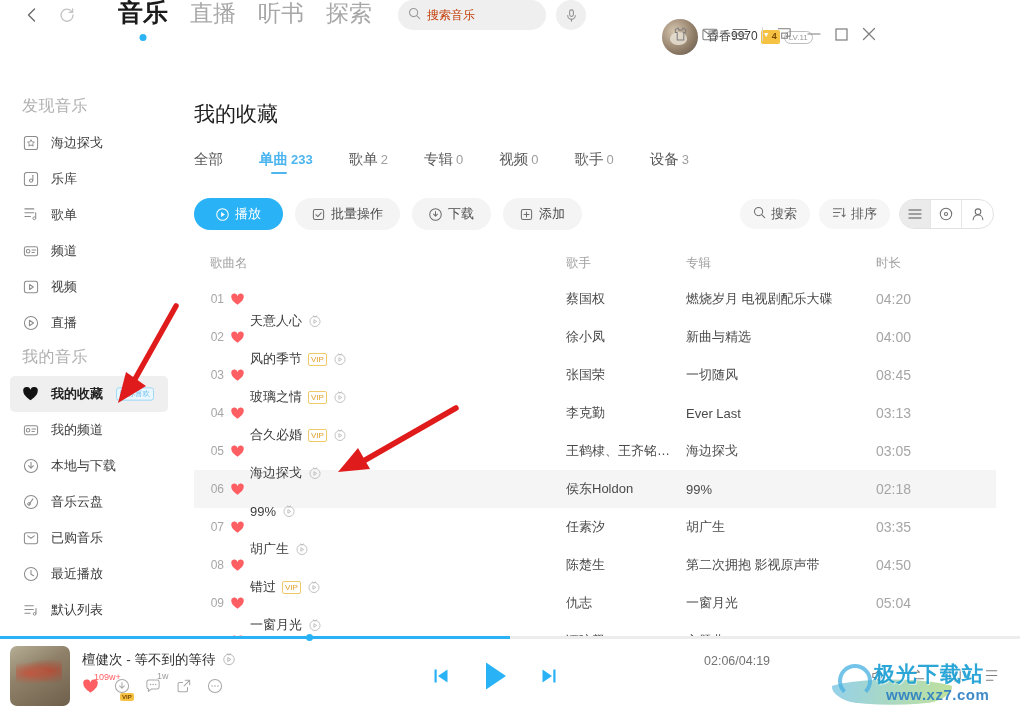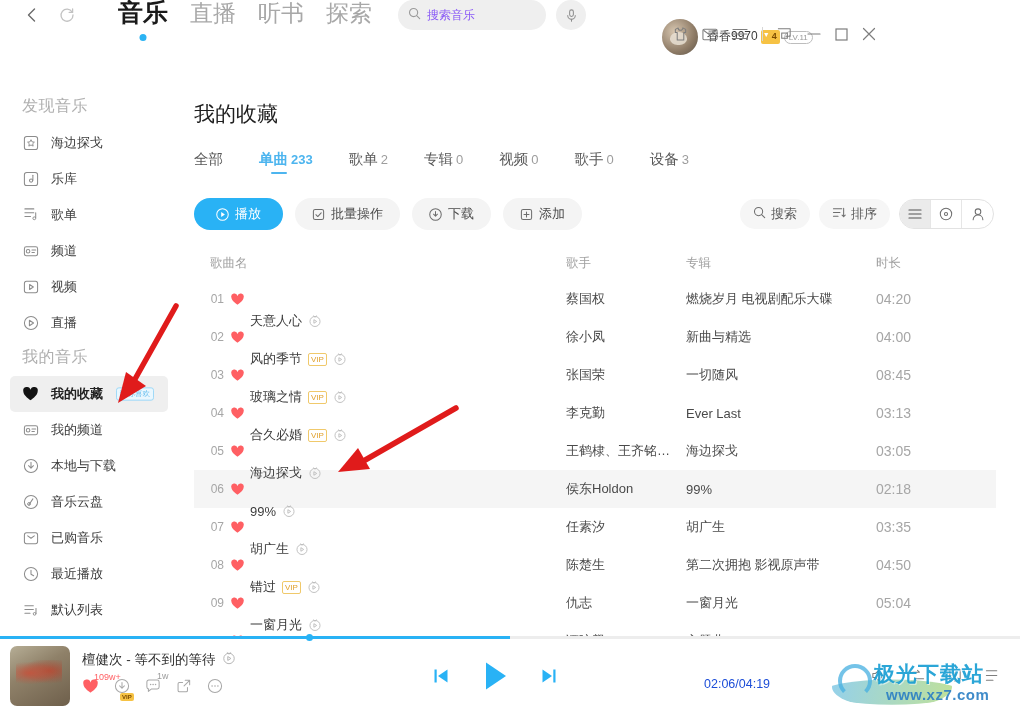--- a/index.html
+++ b/index.html
@@ -37,21 +37,21 @@
     position: absolute; left: 50%; transform: translateX(-50%);
     bottom: -12px; width: 7px; height: 7px; border-radius: 50%;
     background: #2bb3f3;
   }
   .searchwrap { display: flex; align-items: center; margin-left: 26px; gap: 10px; }
   .searchbox {
     width: 148px; height: 30px; border-radius: 15px; background: #efefef;
     display: flex; align-items: center; padding: 0 10px; gap: 6px;
     cursor: text;
   }
-  .searchbox .ph { font-size: 12px; color: #8b5cf6; }
+  .searchbox .ph { font-size: 12px; color: #c2410c; }
   .mic-btn {
     width: 30px; height: 30px; border-radius: 50%; background: #efefef;
     display: flex; align-items: center; justify-content: center; cursor: pointer;
   }
   .user-area {
     position: absolute; left: 662px; top: 19px;
     display: flex; align-items: center; gap: 9px;
   }
   .avatar {
     width: 36px; height: 36px; border-radius: 50%; overflow: hidden;
@@ -194,35 +194,35 @@
     background: linear-gradient(150deg, #b6ae96 0%, #8f8169 40%, #6e5f4b 100%);
     position: relative; overflow: hidden; cursor: pointer;
   }
   .pl-art:before {
     content: ''; position: absolute; left: 6px; top: 14px; width: 46px; height: 26px;
     background: radial-gradient(ellipse at 30% 50%, #c8503a 0%, rgba(200,80,58,0) 62%),
                 radial-gradient(ellipse at 72% 42%, #b5452f 0%, rgba(181,69,47,0) 60%);
     opacity: .85;
   }
   .pl-info { display: flex; flex-direction: column; gap: 9px; padding-top: 5px; }
-  .pl-title { font-size: 13.5px; color: #2f2f2f; display: flex; align-items: flex-start; gap: 6px; }
+  .pl-title { font-size: 13.5px; color: #2f2f2f; display: flex; align-items: flex-end; gap: 6px; }
   .pl-icons { display: flex; align-items: center; gap: 15px; color: #9c9c9c; }
   .pi { position: relative; display: flex; align-items: center; cursor: pointer; }
   .pi .sup {
     position: absolute; left: 12px; top: -7px; font-size: 9px; color: #ff5f63; white-space: nowrap;
   }
   .pi .sup.gray { color: #9c9c9c; }
   .pi-heart { color: #ff5f63; font-size: 16px; }
   .vip-mini {
     position: absolute; left: 6px; bottom: -3px; background: #f6c244; color: #7a4a00;
     font-size: 6px; border-radius: 2px; padding: 0 2px; line-height: 8px; font-weight: bold;
   }
   .pl-center { position: absolute; left: 430px; top: 22px; display: flex; align-items: center; gap: 26px; }
   .pc { cursor: pointer; color: #29b2f5; display: flex; align-items: center; justify-content: center; }
-  .pl-time { position: absolute; left: 704px; top: 40px; font-size: 12.5px; color: #1d4ed8; }
+  .pl-time { position: absolute; left: 704px; top: 17px; font-size: 12.5px; color: #737373; }
   .pl-right { position: absolute; right: 18px; top: 30px; display: flex; align-items: center; gap: 20px; color: #7e7e7e; }
 
   
   .watermark { position: absolute; right: 8px; bottom: 4px; width: 180px; height: 62px; pointer-events: none; }
   .wm-text {
     position: absolute; left: 42px; top: 6px; font-size: 21px; font-weight: bold;
     color: #1a9fd4; letter-spacing: 1px; text-shadow: 1px 1px 0 rgba(255,255,255,.6);
     opacity: .92;
   }
   .wm-url {

